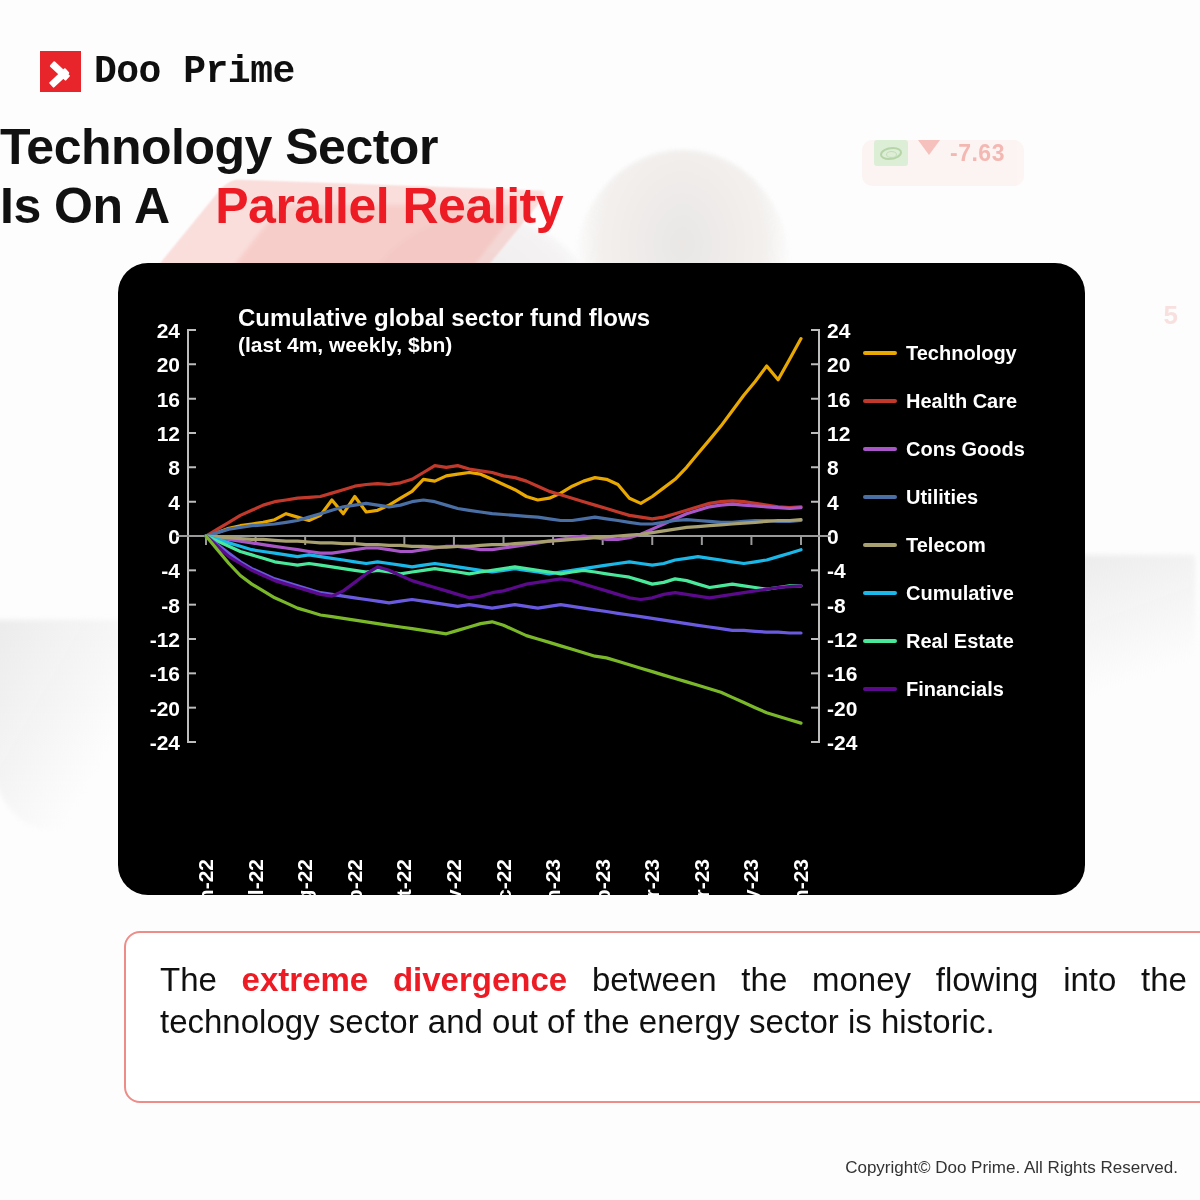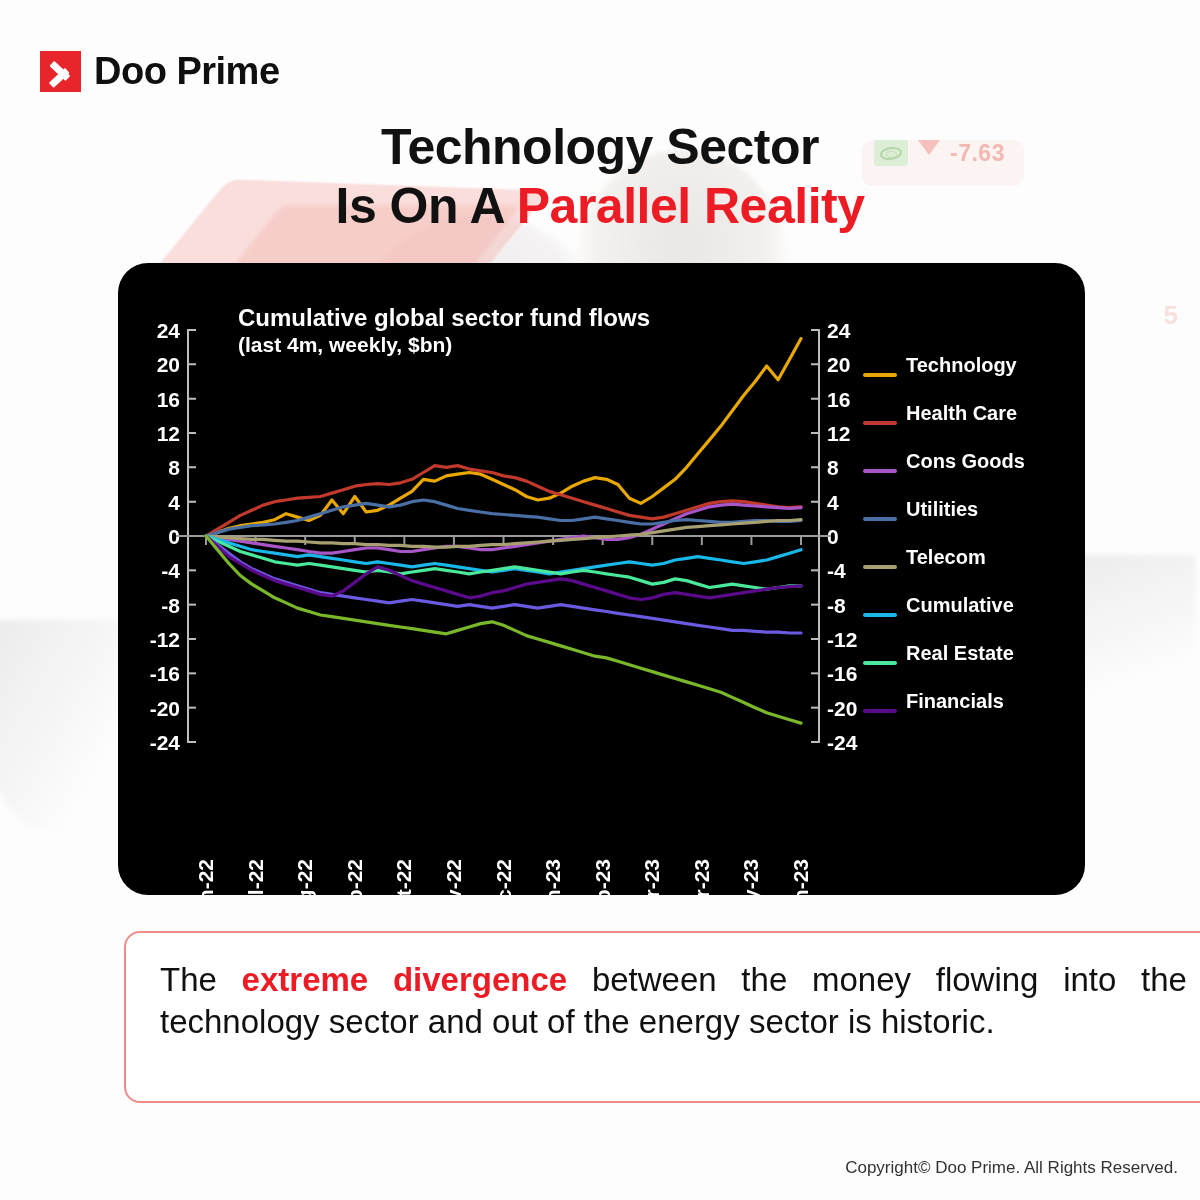--- a/index.html
+++ b/index.html
@@ -107,21 +107,21 @@
     width: 0; height: 0;
     border-left: 11px solid transparent;
     border-right: 11px solid transparent;
     border-top: 15px solid #f5b7b2;
   }
   .nv-val { color: #f3aca6; font-size: 23px; font-weight: 700; letter-spacing: .5px; }
 
   
   .logo-row {
     position: absolute; left: 40px; top: 50px;
-    display: flex; align-items: center; gap: 13px;
+    display: flex; align-items: center; gap: 13px; font-family: Liberation Mono, monospace;
   }
   .logo-mark {
     position: relative;
     width: 41px; height: 41px;
     background: #e8252a;
   }
   .logo-mark .slash1, .logo-mark .slash2 {
     position: absolute; background: #ffffff;
     border-radius: 1px;
   }
@@ -136,26 +136,25 @@
     transform: rotate(-43deg); transform-origin: left center;
   }
   .logo-text {
     font-size: 38px; font-weight: 700; color: #0f0f0f;
     letter-spacing: -0.5px;
   }
 
   
   .headline {
     position: absolute; left: 0; top: 118px; width: 1200px;
-    text-align: center;
     font-size: 50px; font-weight: 800; line-height: 1.18;
     color: #111111;
     letter-spacing: -0.5px;
   }
-  .headline .hl-red { color: #ed1c24; }
+  .headline .hl-red { color: #ed1c24; margin-left: 34px; }
 
   
   .chart-panel {
     position: absolute;
     left: 118px; top: 263px;
     width: 967px; height: 632px;
     background: #000000;
     border-radius: 30px;
     overflow: hidden;
   }
@@ -179,21 +178,21 @@
   .axlabel-r { text-anchor: start; }
   .axlabel-l { text-anchor: end; }
   .xlabel  { fill: #ffffff; font-family: "Liberation Sans", sans-serif; font-size: 21px; font-weight: 700; text-anchor: end; }
 
   
   .legend {
     position: absolute; left: 745px; top: 66px;
     width: 210px;
   }
   .legend-item {
-    display: flex; align-items: flex-end; gap: 9px;
+    display: flex; align-items: center; gap: 9px;
     height: 48px;
   }
   .legend-swatch { width: 34px; height: 4px; border-radius: 2px; flex: 0 0 auto; }
   .legend-label { color: #ffffff; font-size: 20px; font-weight: 600; white-space: nowrap; }
 
   
   .caption-box {
     position: absolute;
     left: 124px; top: 931px;
     width: 1099px; height: 172px;

